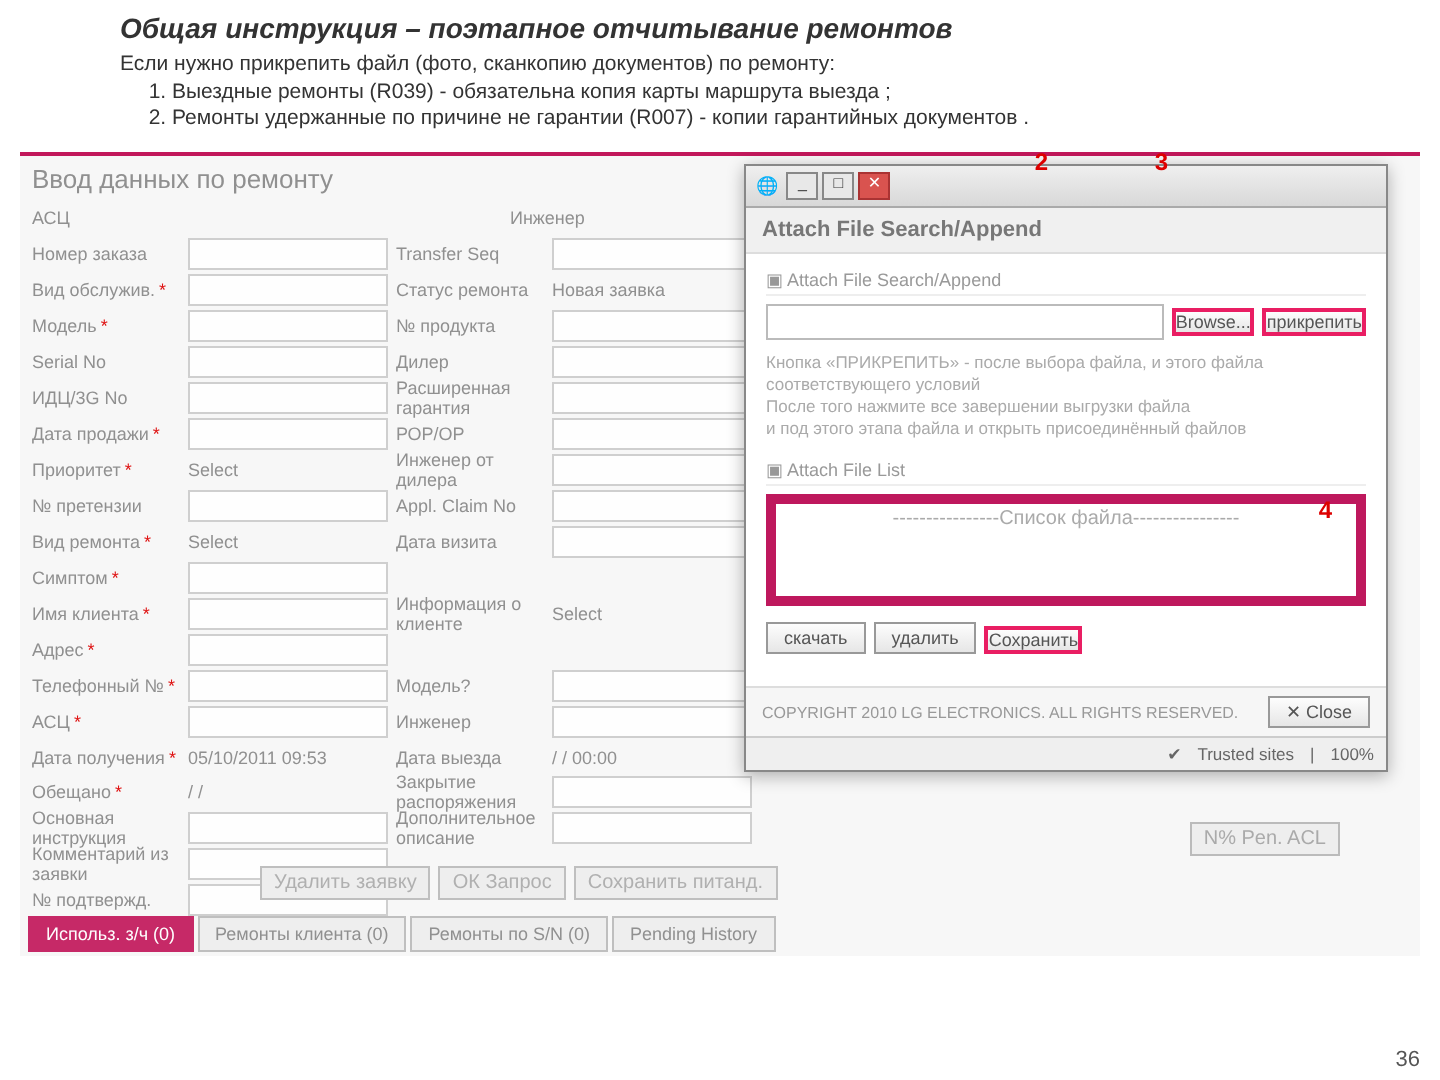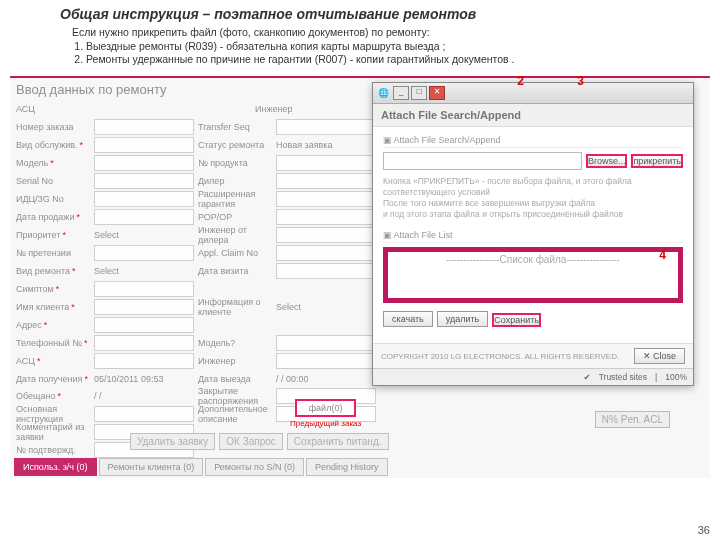--- a/index.html
+++ b/index.html
@@ -17,21 +17,21 @@
     padding: 6px 16px 4px 60px;
   }
   .header h1 {
     font-size: 14px;
     font-style: italic;
     font-weight: bold;
     margin: 0 0 4px 0;
     color: #333;
   }
   .header p {
-    margin: 2px 12px;
+    margin: 2px 0;
     font-size: 10.5px;
   }
   .header ol {
     margin: 0;
     padding-left: 26px;
     font-size: 10.5px;
   }
   .header ol li {
     margin: 1px 0;
   }
@@ -416,24 +416,20 @@
     </div>
 
     <div class="bottom-bar">
       <div class="tab active">Использ. з/ч (0)</div>
       <div class="tab">Ремонты клиента (0)</div>
       <div class="tab">Ремонты по S/N (0)</div>
       <div class="tab">Pending History</div>
     </div>
   </div>
 
-  <div class="pink-mid">
-    <div class="btn2">файл(0)</div>
-    <div class="lbl">Предыдущий заказ</div>
-  </div>
   <div style="position:absolute;bottom:50px;right:40px" class="faded-btn">N% Pen. ACL</div>
 
   <div class="popup">
     <div class="popup-titlebar">
       <span>🌐</span>
       <div class="win-btns">
         <div class="win-btn">_</div>
         <div class="win-btn">□</div>
         <div class="win-btn close">✕</div>
       </div>

